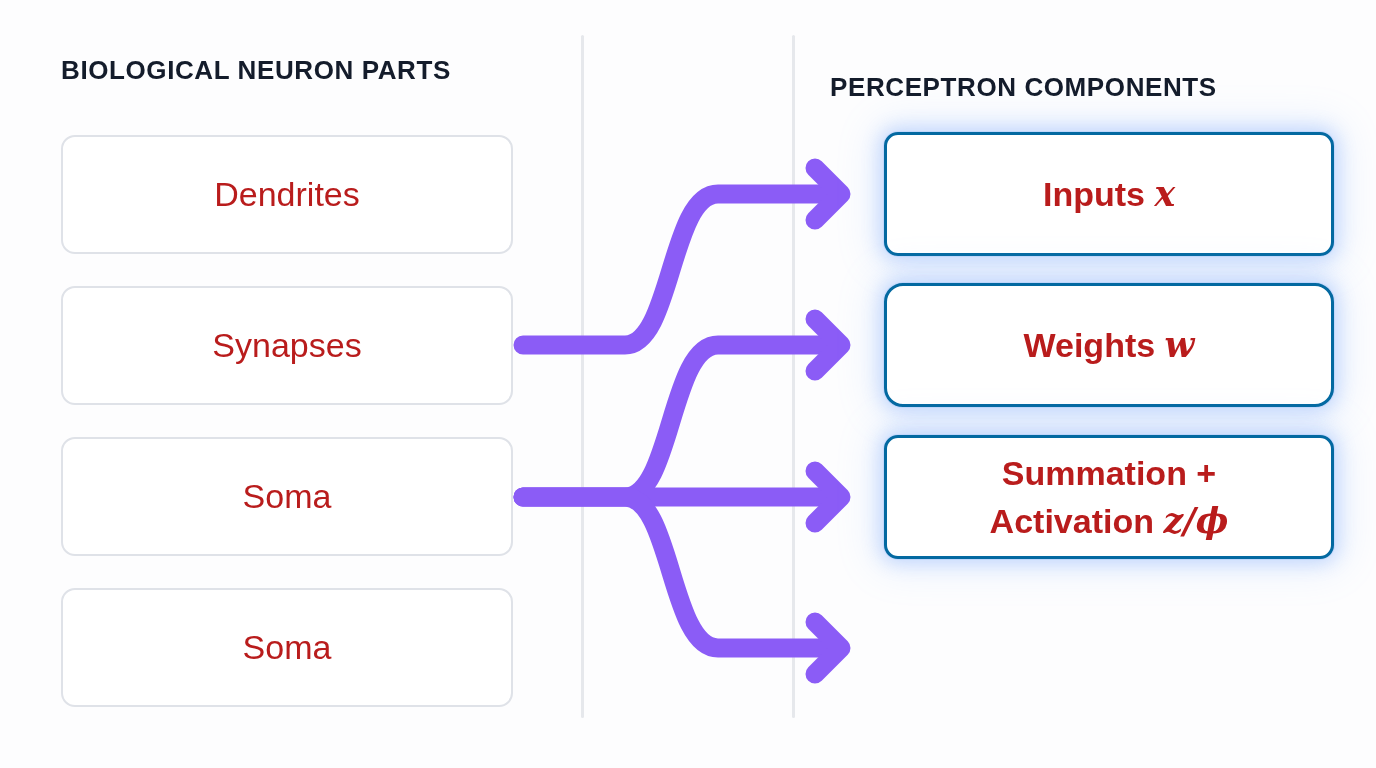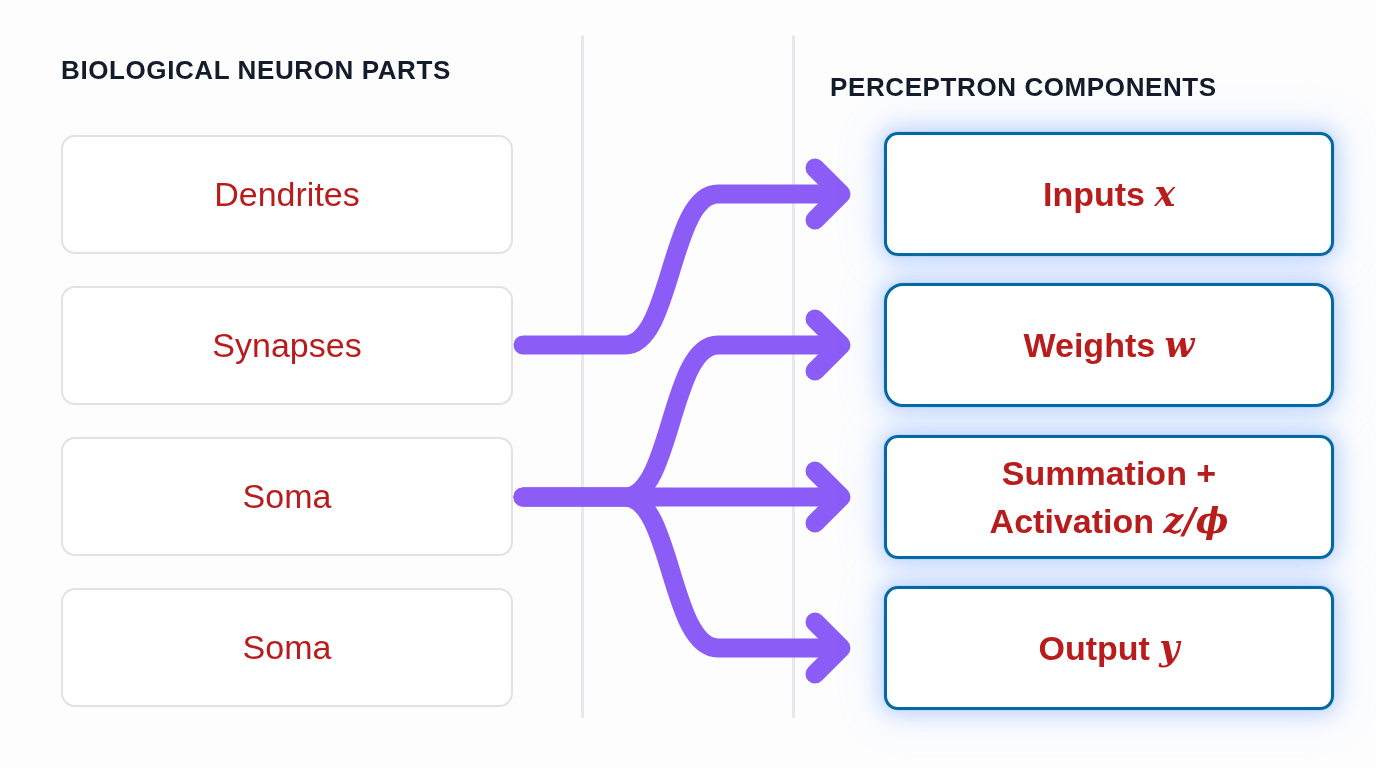--- a/index.html
+++ b/index.html
@@ -175,20 +175,14 @@
   </div>
 
   <div class="card perc prow-3">
     <span class="card-label">
       <span>Summation +</span><br>
       <span>Activation</span>
       <span class="mathvar">z/ϕ</span>
     </span>
   </div>
 
-  <div class="card perc prow-4">
-    <span class="card-label">
-      <span>Output</span>
-      <span class="mathvar">y</span>
-    </span>
-  </div>
 
 </div>
 
 </body></html>

